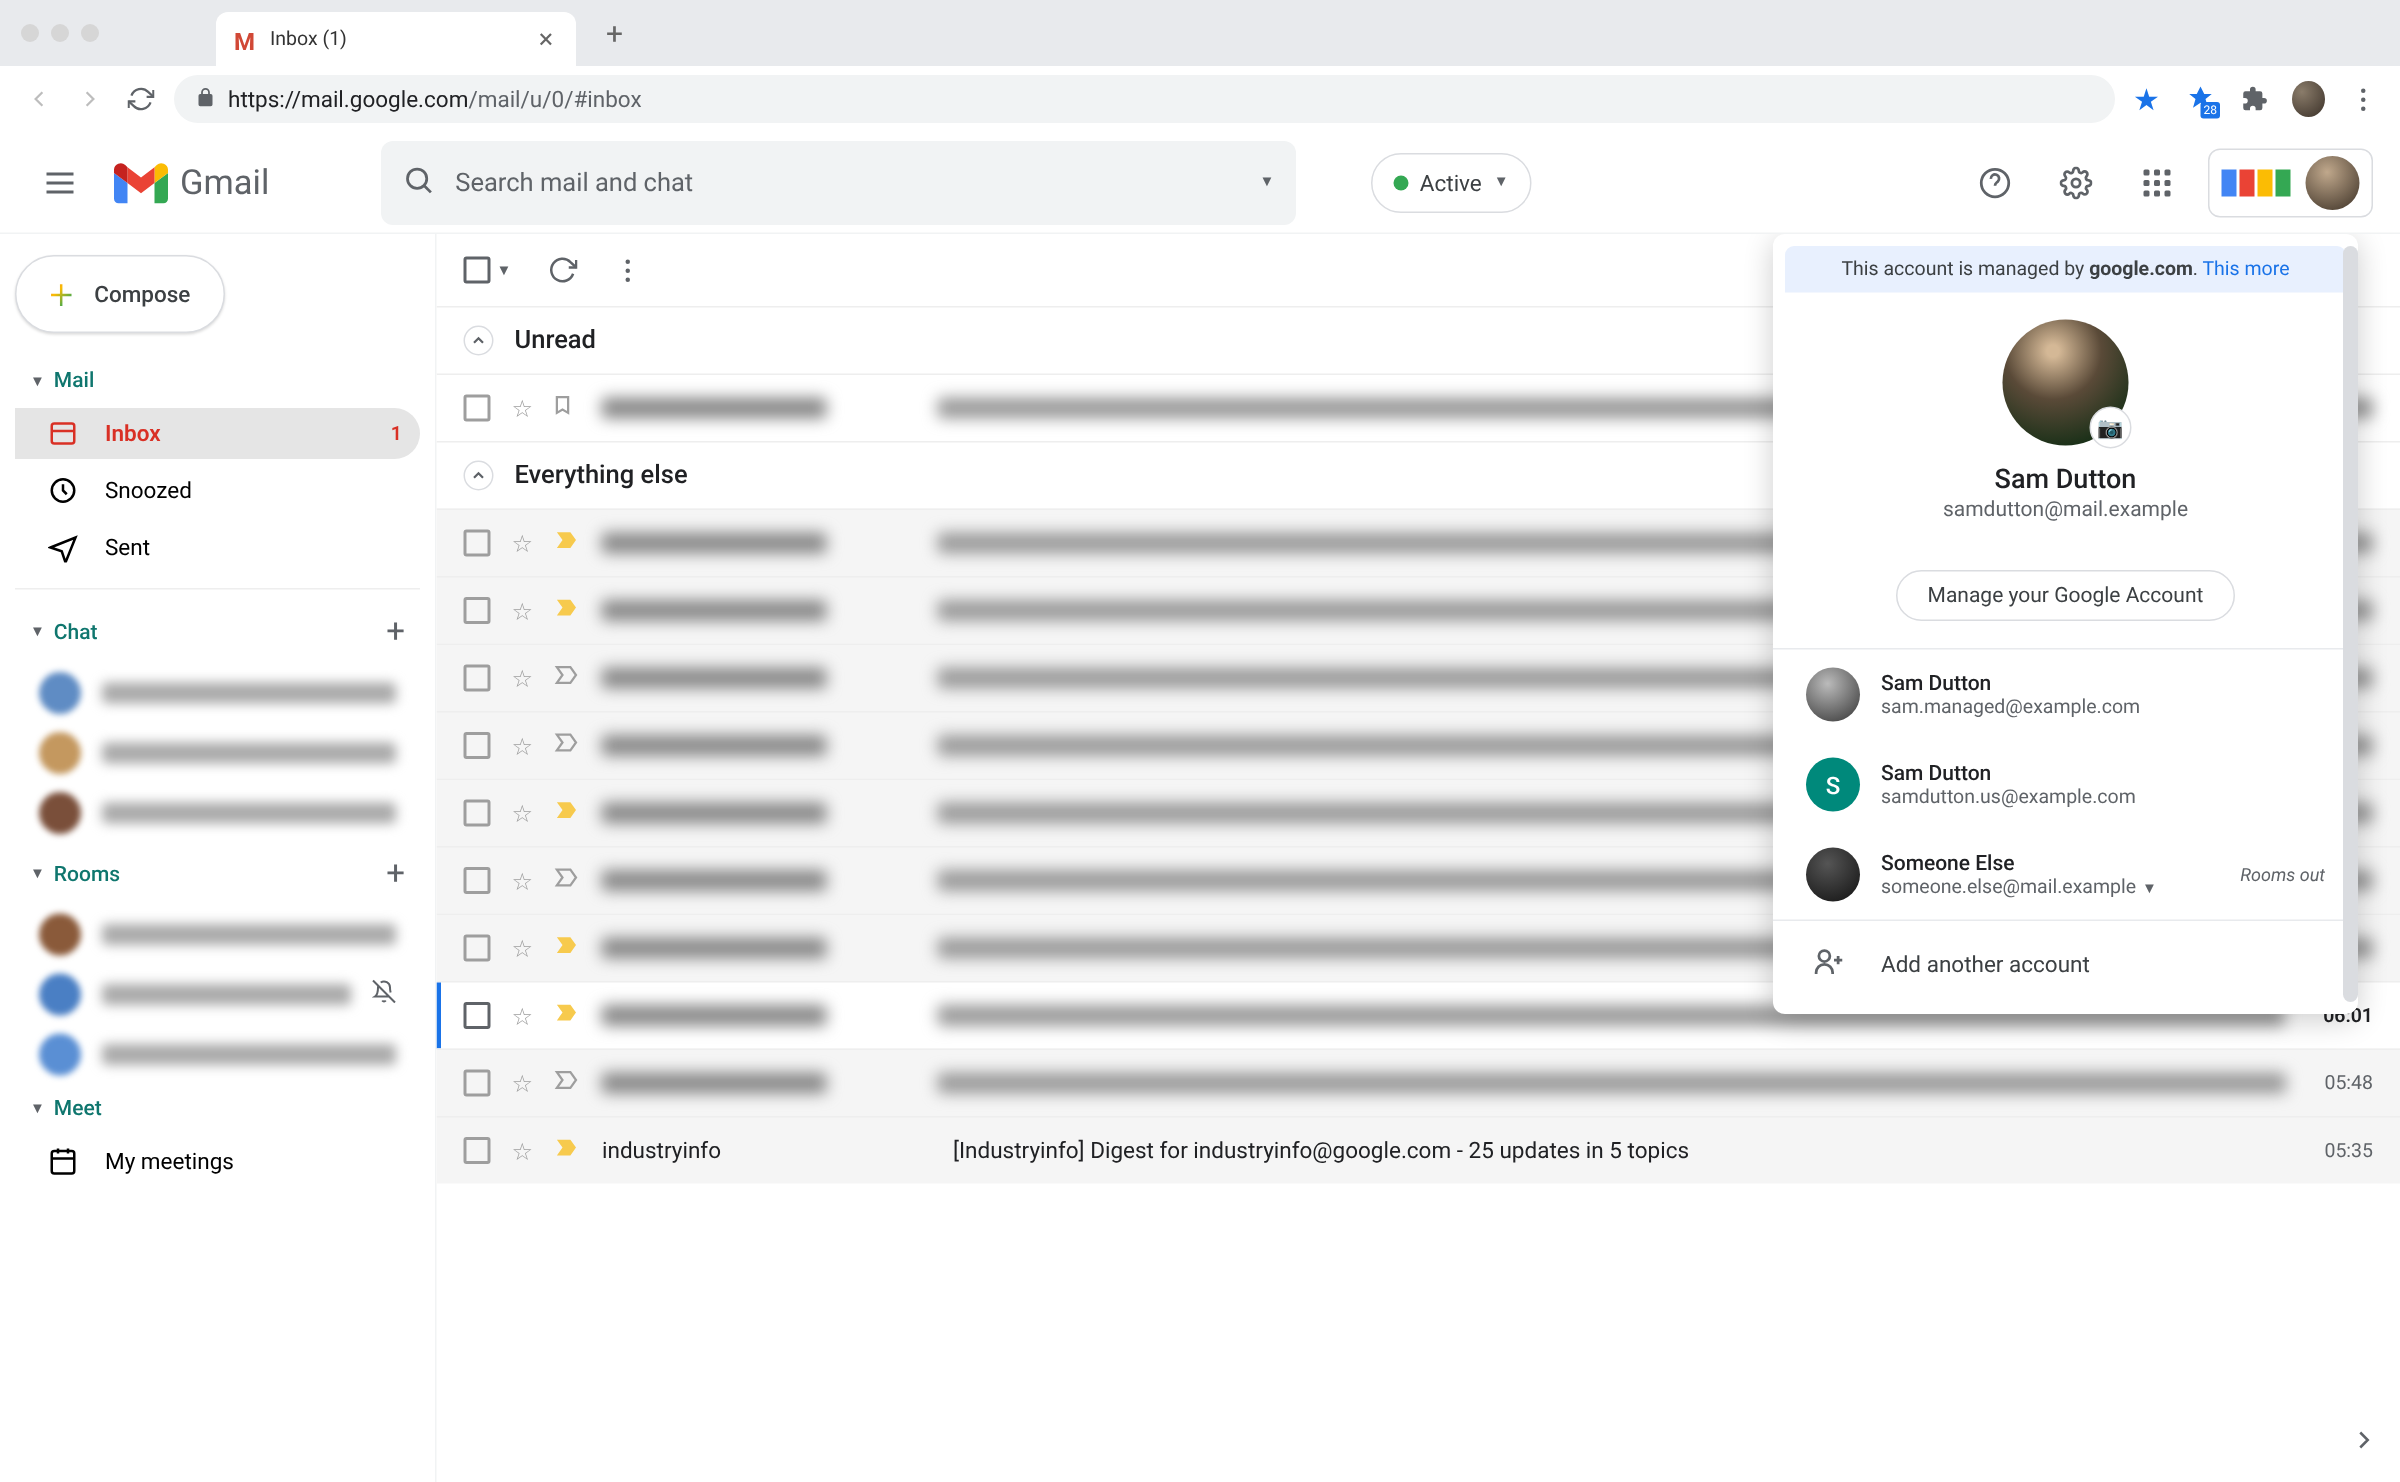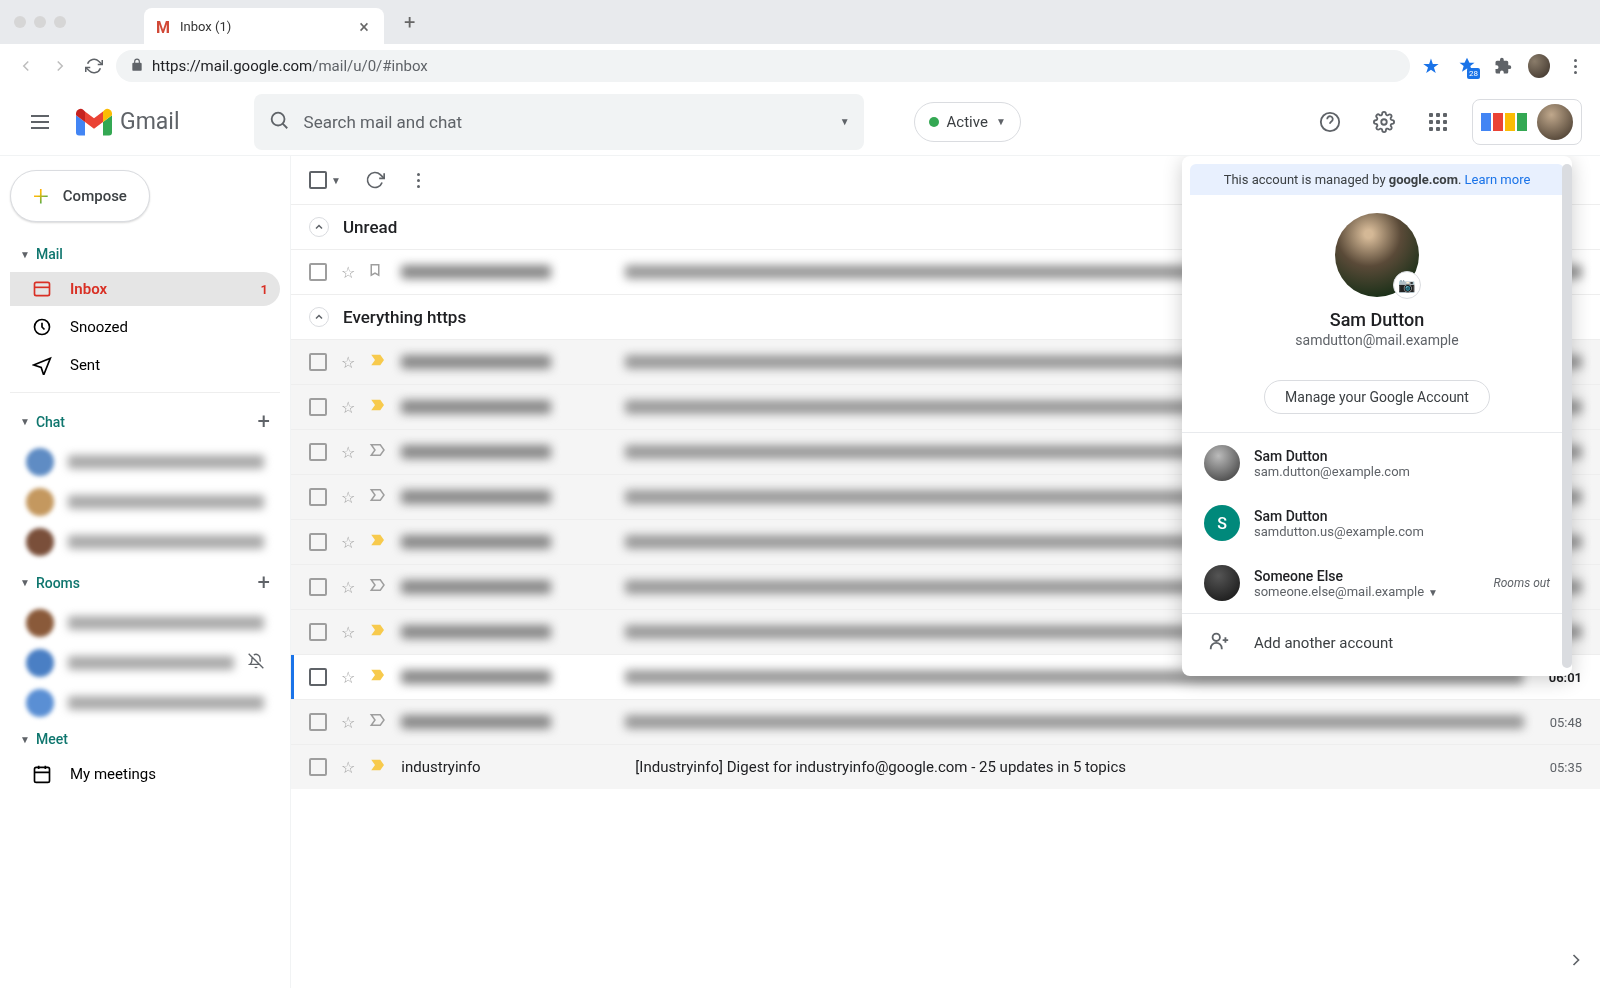--- a/index.html
+++ b/index.html
@@ -399,21 +399,21 @@
         <div class="blur-sender"></div>
           <div class="blur-subject"></div>
       </div>
 
       <div class="section-row">
         <span class="section-chevron">
             <svg width="12" height="12" viewBox="0 0 24 24" fill="none" stroke="currentColor" stroke-width="3">
               <path d="M18 15l-6-6-6 6"></path>
             </svg>
           </span>
-        <span class="section-label">Everything https</span>
+        <span class="section-label">Everything else</span>
       </div>
 
       <div class="mail-row read-row">
           <div class="checkbox"></div>
           <span class="mail-star">☆</span>
           <span class="mail-tag important"><svg width="18" height="18" viewBox="0 0 24 24" fill="currentColor">
               <path d="M3 5h12l5 7-5 7H3l5-7z"></path>
             </svg></span>
           <div class="blur-sender"></div>
           <div class="blur-subject"></div>
@@ -503,36 +503,36 @@
           <span class="mail-time">05:35</span>
         </div>
 
       <div class="right-arrow"><svg width="20" height="20" viewBox="0 0 24 24" fill="none" stroke="currentColor" stroke-width="2">
             <path d="M9 18l6-6-6-6"></path>
           </svg></div>
 
       <div class="account-popover">
         <div class="scroll-indicator"></div>
         <div class="managed-banner">
-          <span>This account is managed by </span><b>google.com</b><span>. </span><a href="#">Learn more</a>
+          <span>This account is managed by </span><b>google.com</b><span>. </span><a href="#">This more</a>
         </div>
         <div class="popover-main">
           <div class="big-avatar">
             <div class="camera-badge">📷</div>
           </div>
           <div class="pop-name">Sam Dutton</div>
           <div class="pop-email">samdutton@mail.example</div>
           <div class="manage-btn">Manage your Google Account</div>
         </div>
         <div class="divider"></div>
         <div class="account-row">
           <div class="account-avatar photo1"></div>
           <div class="account-info">
             <span class="account-name">Sam Dutton</span>
-            <span class="account-email">sam.dutton@example.com</span>
+            <span class="account-email">sam.managed@example.com</span>
           </div>
         </div>
         <div class="account-row">
           <div class="account-avatar teal">S</div>
           <div class="account-info">
             <span class="account-name">Sam Dutton</span>
             <span class="account-email">samdutton.us@example.com</span>
           </div>
         </div>
         <div class="account-row">

